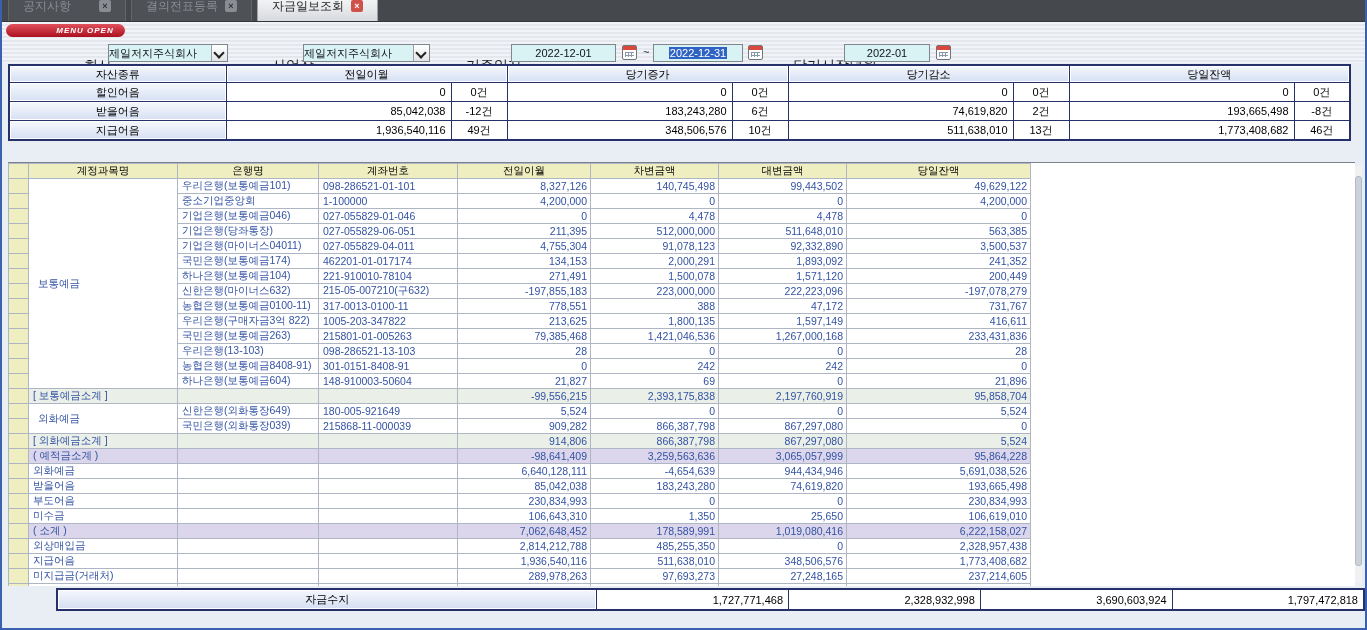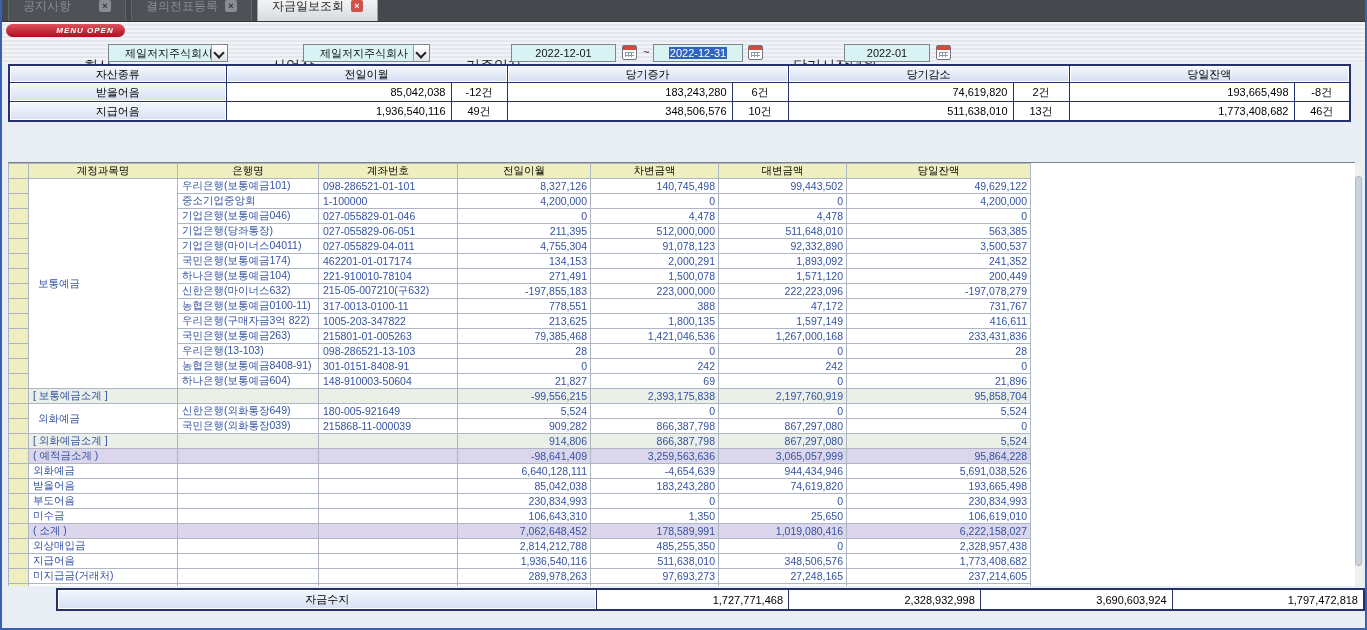--- a/index.html
+++ b/index.html
@@ -18,21 +18,21 @@
     font-size:9px;line-height:12px;text-align:center;font-weight:bold;flex:0 0 auto;}
   .tab.active .tx{background:#CE5248;color:#fff;}
   
   .filterbg{position:absolute;left:0;top:22px;width:100%;height:41px;
     background:repeating-linear-gradient(#F1F3F6 0 2px,#E4E8EE 2px 4px);}
   .menu-open{position:absolute;left:4px;top:24px;width:80px;height:13px;
     background:linear-gradient(#E0515C,#AC0F1F);border-radius:8px;color:#fff;font-size:8px;
     font-weight:bold;font-style:italic;text-align:center;line-height:13px;letter-spacing:1px;cursor:pointer;padding-left:39px;}
   .f-label{position:absolute;top:56px;height:18px;line-height:18px;font-size:14px;color:#1E1E1E;white-space:nowrap;}
   .combo{position:absolute;top:44px;height:18px;background:#D9F3F5;border:1px solid #7E868E;
-    box-sizing:border-box;font-size:11px;line-height:16px;color:#10131A;padding-left:16px;
+    box-sizing:border-box;font-size:11px;line-height:16px;color:#10131A;padding-left:0;
     white-space:nowrap;overflow:hidden;cursor:pointer;}
   .combo .arr{position:absolute;right:0;top:0;bottom:0;width:15px;background:linear-gradient(#fff,#E2E5E8);
     border-left:1px solid #9AA0A6;}
   .combo .arr::after{content:"";position:absolute;left:3px;top:4px;width:6px;height:6px;
     border-right:2px solid #222;border-bottom:2px solid #222;transform:rotate(45deg);}
   .datebox{position:absolute;top:44px;height:18px;background:#D9F3F5;border:1px solid #7E868E;
     box-sizing:border-box;font-size:11px;line-height:16px;color:#10131A;text-align:center;cursor:text;}
   .sel{background:#2E63C4;color:#fff;padding:0 1px;}
   .cal{position:absolute;top:45px;width:15px;height:15px;background:#fff;border:1px solid #70757B;
     border-radius:2px;box-sizing:border-box;cursor:pointer;}
@@ -133,20 +133,31 @@
     </colgroup>
     <tbody id="sum-body">
         <tr>
           <th class="lbl">자산종류</th>
           <th class="lbl" colspan="2">전일이월</th>
           <th class="lbl" colspan="2">당기증가</th>
           <th class="lbl" colspan="2">당기감소</th>
           <th class="lbl" colspan="2">당일잔액</th>
         </tr>
         <tr>
+          <td class="lbl">할인어음</td>
+          <td class="amt">0</td>
+          <td class="cnt">0건</td>
+          <td class="amt">0</td>
+          <td class="cnt">0건</td>
+          <td class="amt">0</td>
+          <td class="cnt">0건</td>
+          <td class="amt">0</td>
+          <td class="cnt">0건</td>
+        </tr>
+        <tr>
           <td class="lbl">받을어음</td>
           <td class="amt">85,042,038</td>
           <td class="cnt">-12건</td>
           <td class="amt">183,243,280</td>
           <td class="cnt">6건</td>
           <td class="amt">74,619,820</td>
           <td class="cnt">2건</td>
           <td class="amt">193,665,498</td>
           <td class="cnt">-8건</td>
         </tr>

